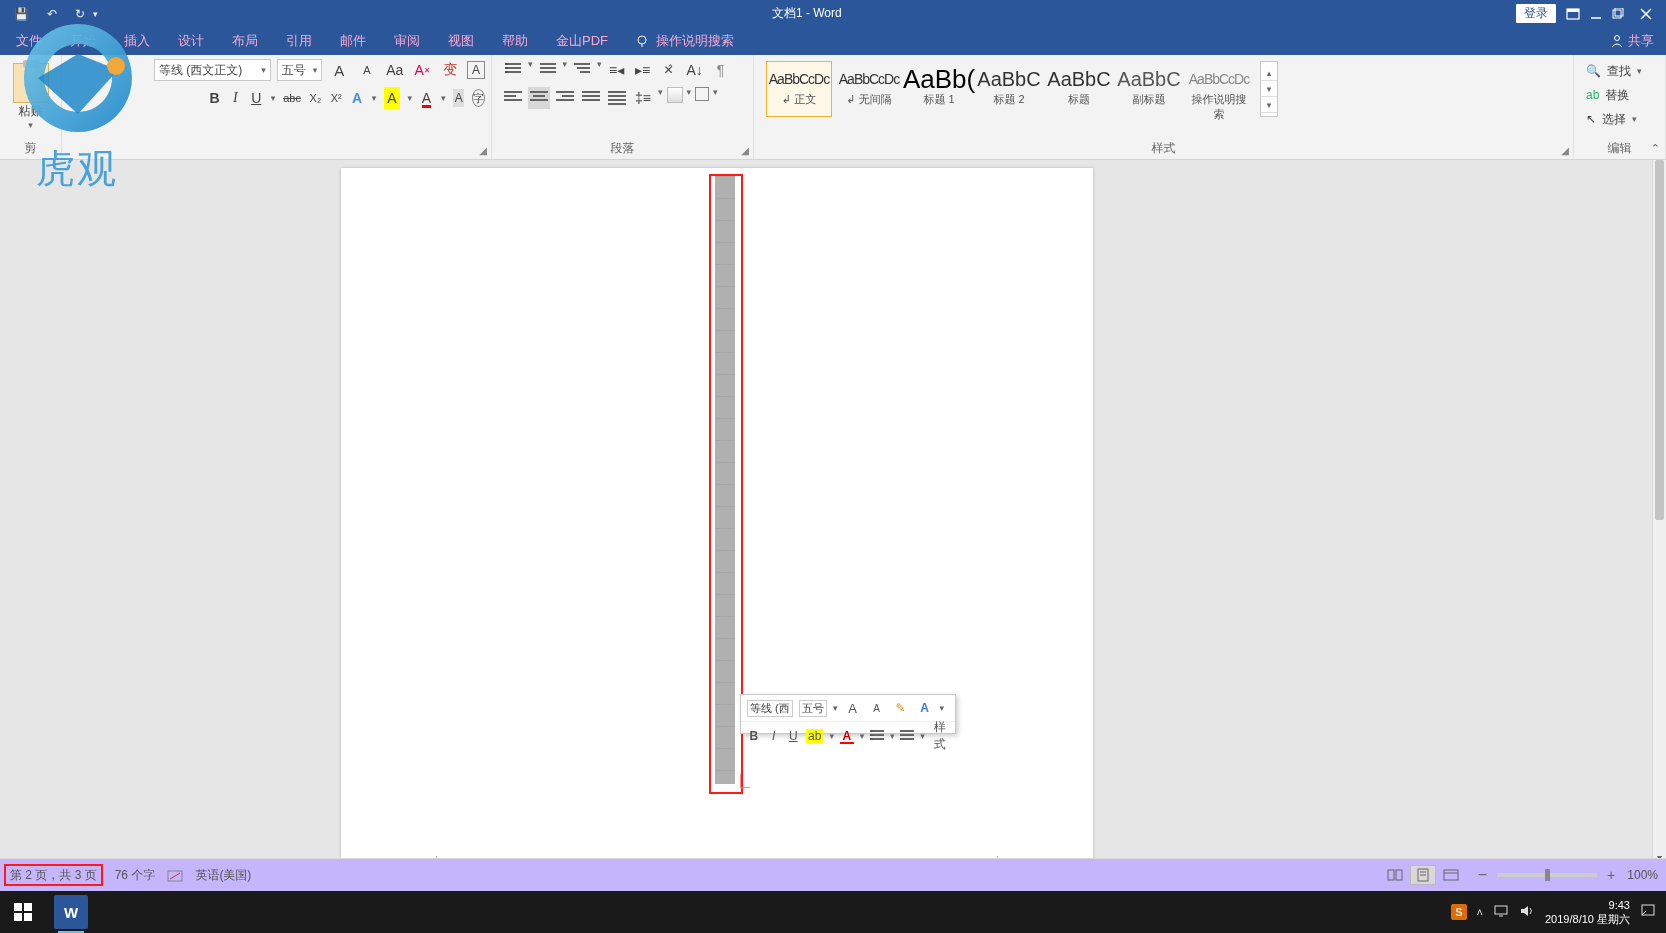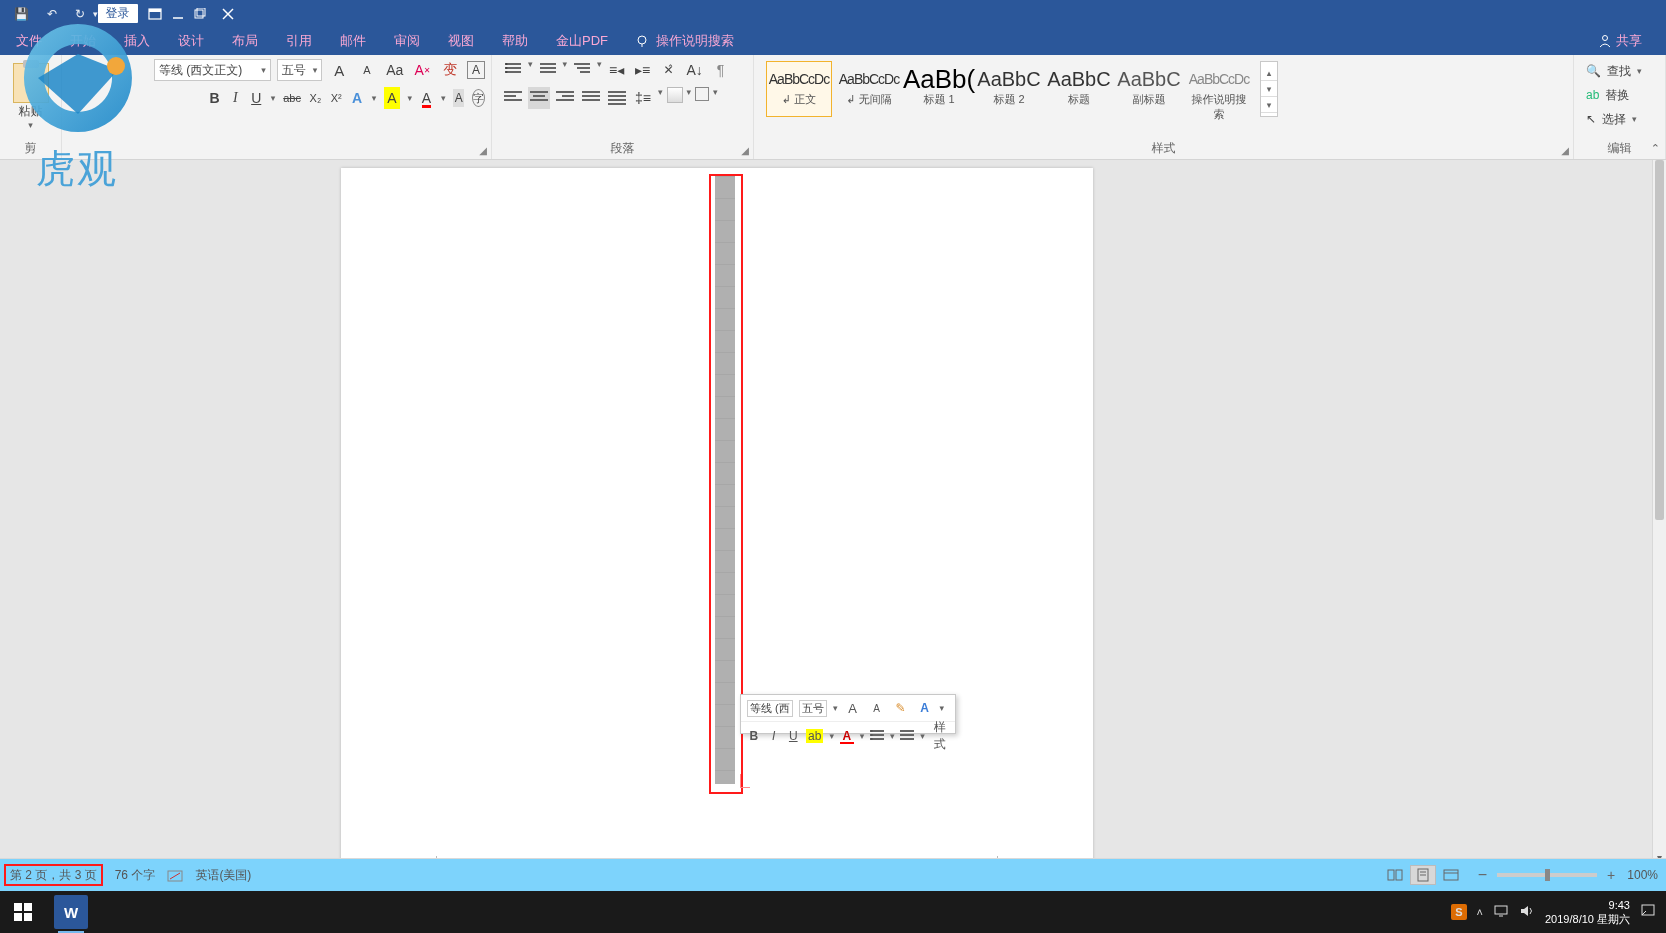--- a/index.html
+++ b/index.html
@@ -9,21 +9,21 @@
 .qat span{opacity:.9;cursor:pointer}
 .qat .chev{font-size:9px;margin-left:-10px}
 .title-center{flex:1;text-align:center}
 .win-right{display:flex;align-items:center;gap:10px;padding-right:8px}
 .login-btn{background:#fff;color:#2b579a;padding:1px 8px;font-size:12px;border-radius:1px}
 .win-right svg{vertical-align:middle}
 .tabs{height:28px;background:#2b579a;display:flex;align-items:center;color:#f9a8d4;font-size:13px}
 .tab{padding:0 14px;height:100%;display:flex;align-items:center;cursor:pointer}
 .tab.file{padding-left:16px}
 .tell{display:flex;align-items:center;gap:6px}
-.share{margin-left:auto;padding-right:24px;display:flex;align-items:center;gap:4px}
+.share{margin-left:auto;padding-right:12px;display:flex;align-items:center;gap:4px}
 .ribbon{height:105px;background:#f3f3f3;border-bottom:1px solid #d4d4d4;display:flex;position:relative}
 .group{border-right:1px solid #e1e1e1;position:relative;padding:4px 6px 0}
 .group-label{position:absolute;bottom:2px;left:0;right:0;text-align:center;font-size:12px;color:#666}
 .launcher{position:absolute;bottom:3px;right:4px;font-size:10px;color:#888;cursor:pointer}
 .clipb{width:62px}
 .paste-btn{text-align:center;font-size:12px;color:#444;padding-top:4px}
 .paste-icon{width:36px;height:40px;margin:0 auto;background:#f8e2b6;border:1px solid #d9b55e;position:relative}
 .paste-icon::before{content:"";position:absolute;top:-4px;left:9px;width:16px;height:8px;background:#c0c0c0;border-radius:2px}
 .font-g{width:430px}
 .font-row{display:flex;align-items:center;gap:6px;margin-bottom:6px}
@@ -86,21 +86,21 @@
 .mini-hl{background:#ffff00;padding:0 2px;position:relative}
 .mini-a{color:#c00;font-weight:bold;position:relative}
 .mini-a::after{content:"";position:absolute;bottom:-1px;left:0;right:0;height:2px;background:red}
 .mini-fmt{color:#3b7dd8;font-weight:bold}
 .mini-brush{color:#d98c2b}
 .vscroll{position:absolute;top:160px;right:0;bottom:26px;width:14px;background:#f0f0f0;border-left:1px solid #d8d8d8}
 .vscroll .thumb{position:absolute;top:0;left:2px;right:2px;height:360px;background:#c4c4c4;border-radius:2px}
 .vscroll .arr{position:absolute;left:0;right:0;text-align:center;font-size:10px;color:#666;height:14px;line-height:14px;cursor:pointer}
 .vscroll .arr.up{top:0}
 .vscroll .arr.dn{bottom:0}
-.statusbar{position:absolute;bottom:0;left:0;right:0;height:32px;background:#7dd3fc;border-top:1px solid #d9d9d9;display:flex;align-items:center;font-size:12px;color:#555;padding:16px 8px}
+.statusbar{position:absolute;bottom:0;left:0;right:0;height:32px;background:#c4b5fd;border-top:1px solid #d9d9d9;display:flex;align-items:center;font-size:12px;color:#555;padding:16px 8px}
 .status-red{border:2px solid #ff1a1a;padding:0 4px;height:22px;display:flex;align-items:center;margin-left:-4px}
 .status-item{margin-left:12px;display:flex;align-items:center;gap:4px}
 .view-btns{margin-left:auto;display:flex;align-items:center;gap:2px}
 .vbtn{width:26px;height:20px;border:1px solid transparent;display:flex;align-items:center;justify-content:center;cursor:pointer}
 .vbtn.active{background:#d8d8d8;border-color:#bbb}
 .zoom-track{width:100px;height:4px;background:#ccc;margin:0 8px;position:relative}
 .zoom-thumb{position:absolute;top:-4px;left:48px;width:5px;height:12px;background:#888}
 .watermark{position:absolute;top:18px;left:18px;z-index:100;pointer-events:none}
 .watermark .ring{width:110px;height:110px;position:relative}
 .watermark svg{position:absolute;top:0;left:0}
@@ -137,20 +137,21 @@
   <div class="txt">虎观</div>
 </div>
 
 <div class="titlebar">
   <div class="qat">
     <span>💾</span>
     <span>↶</span>
     <span>↻</span>
     <span class="chev">▾</span>
   </div>
+  <div class="title-center">文档1 - Word</div>
   <div class="win-right">
     <span class="login-btn">登录</span>
     <span><svg width="14" height="12">
           <rect x="1" y="1" width="12" height="10" fill="none" stroke="#fff" stroke-width="1.2"></rect>
           <rect x="1" y="1" width="12" height="3" fill="#fff"></rect>
         </svg></span>
     <span><svg width="12" height="12">
           <line x1="1" y1="10" x2="11" y2="10" stroke="#fff" stroke-width="1.5"></line>
         </svg></span>
     <span><svg width="12" height="12">

